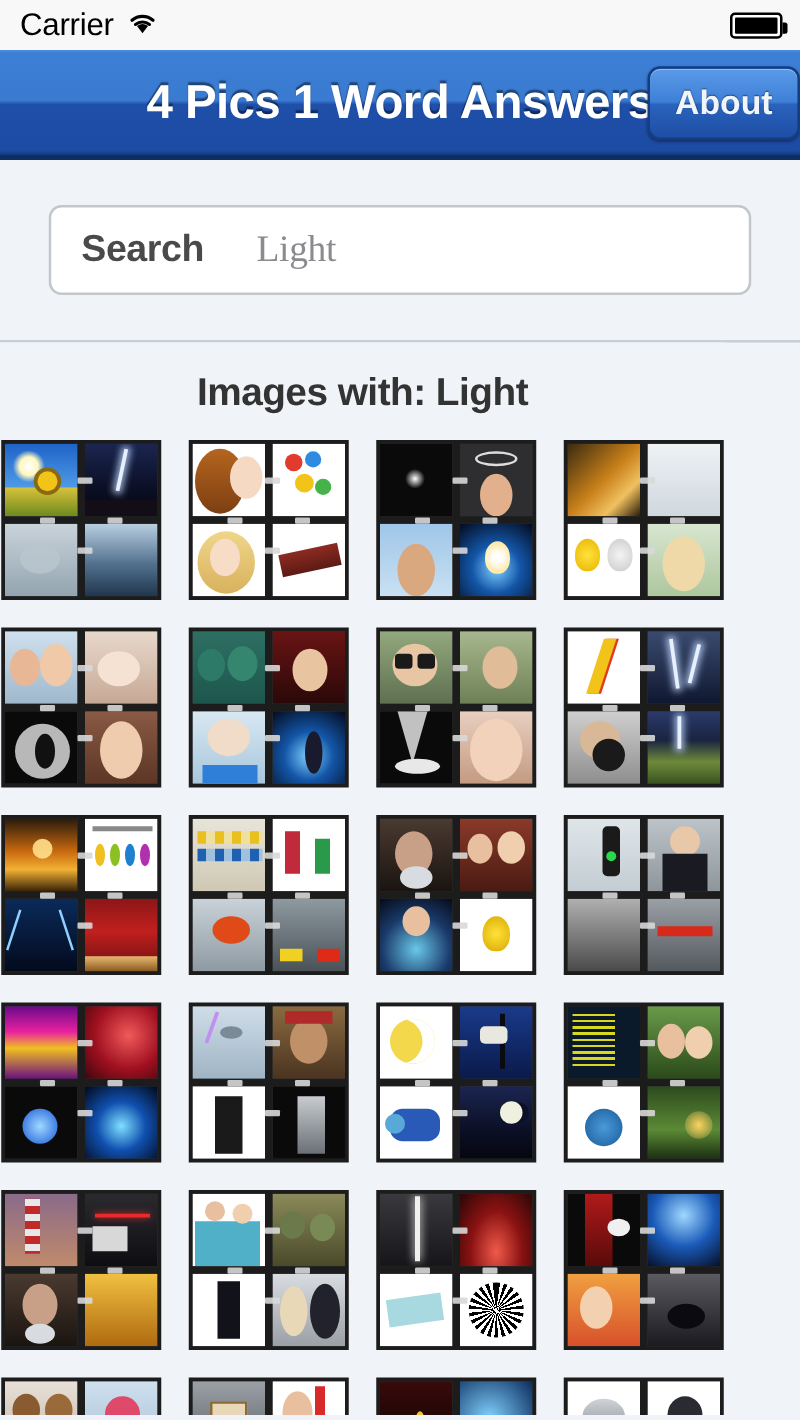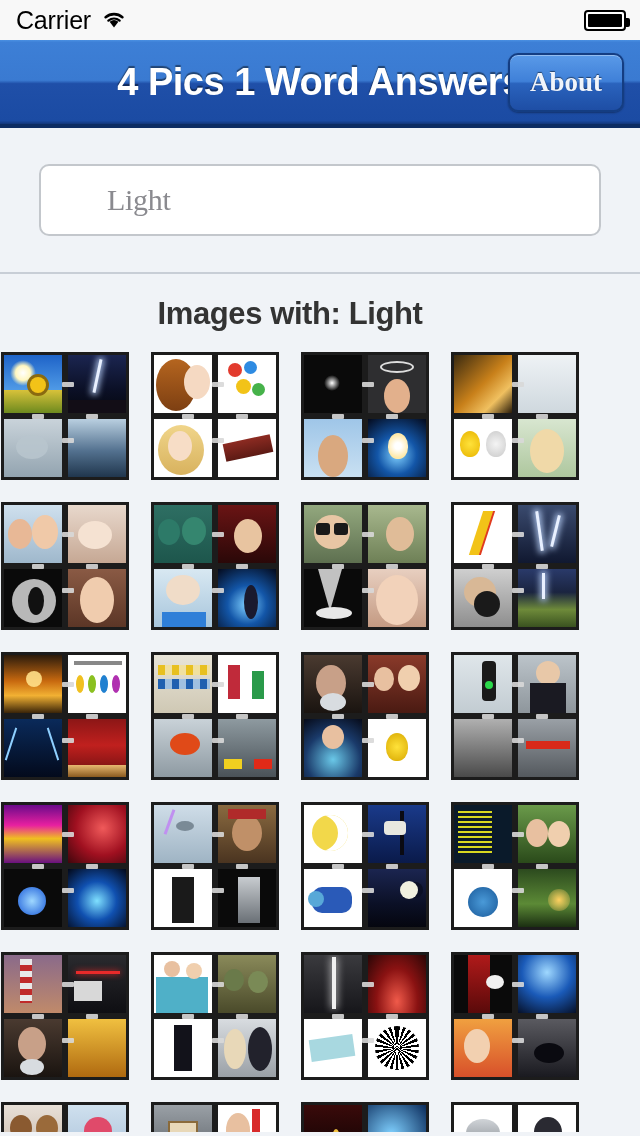--- a/index.html
+++ b/index.html
@@ -59,21 +59,21 @@
     border:2px solid #143d82;
     border-radius:10px;
     color:#f0f4fb;
     font-size:27px; font-weight:700;
     text-shadow:0 -1px 1px rgba(0,0,0,.5);
     box-shadow:inset 0 1px 0 rgba(255,255,255,.35), 0 1px 2px rgba(0,0,0,.35);
     padding:14px 20px;
     line-height:1;
   }
   .nav-btn.left{ margin-left:16px; }
-  .nav-btn.right{ margin-left:auto; margin-right:16px;font-family:Liberation Serif, serif; }
+  .nav-btn.right{ margin-left:auto; margin-right:0; }
 
   
   .search-area{
     width:640px; height:146px;
     background:#f0f3f7;
     border-bottom:2px solid #c8ced6;
     display:flex; align-items:center; justify-content:center;
   }
   .search-box{
     width:562px; height:72px;
@@ -186,20 +186,21 @@
   </div>
 </div>
 
 <div class="navbar">
   <div class="nav-title">4 Pics 1 Word Answers</div>
   <button class="nav-btn right">About</button>
 </div>
 
 <div class="search-area">
   <div class="search-box">
+    <span class="search-label">Search</span>
     <span class="search-value">Light</span>
   </div>
 </div>
 
 <div class="content">
   <div class="section-title">Images with: Light</div>
   <div class="grid">
 
     <div class="tile">
       <div class="cell">

